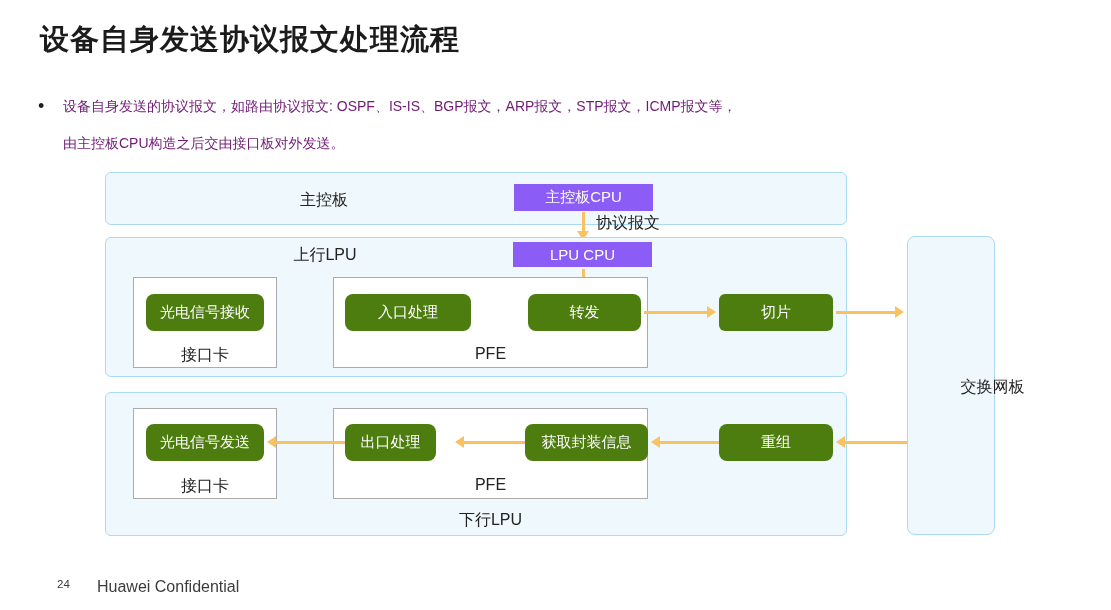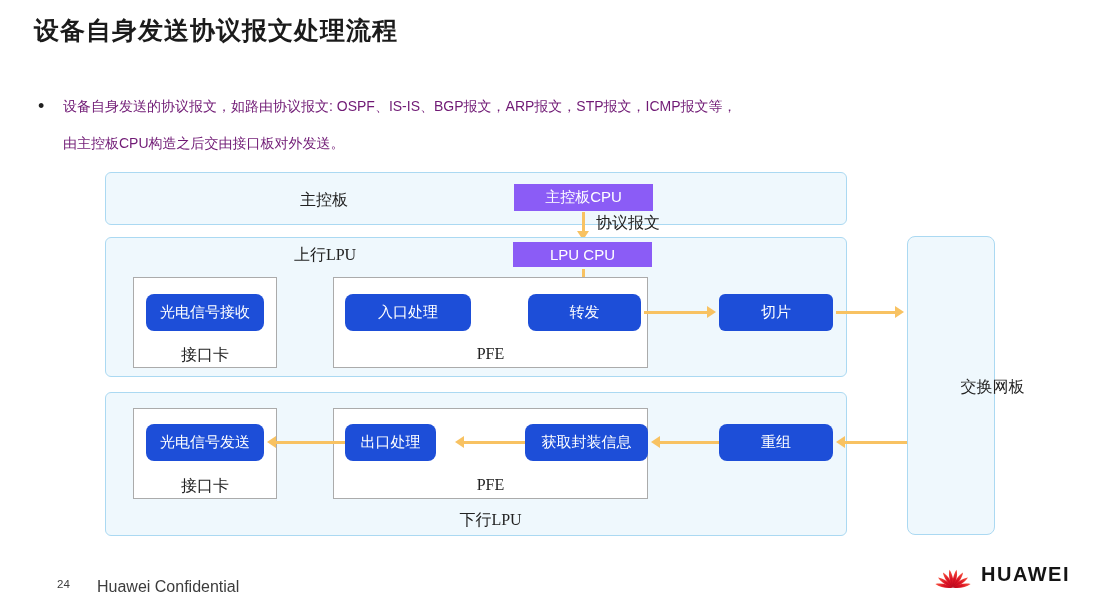--- a/index.html
+++ b/index.html
@@ -1,29 +1,29 @@
 <!DOCTYPE html>
 <html><head>
 <meta charset="utf-8">
 <style>
   html,body { margin:0; padding:0; background:#e8e8e8; }
   body { font-family:"Liberation Sans","DejaVu Sans",sans-serif; }
   .slide { position:relative; width:1111px; height:610px; background:#ffffff; overflow:hidden; }
 
-  .title { position:absolute; left:30px; top:10px; margin:4px; font-size:25px; font-weight:700;
+  .title { position:absolute; left:30px; top:10px; margin:10px; font-size:29px; font-weight:700;
            color:#1b1b1b; letter-spacing:1px; }
 
   .bullet { position:absolute; left:38px; top:88px; display:flex; }
   .bullet .dot { width:25px; font-size:18px; line-height:37px; color:#1f1f1f; }
   .bullet .btext div { font-size:14px; line-height:37px; color:#701a75; white-space:nowrap; }
 
   .panel { position:absolute; background:#eff8fd; border:1px solid #abd9f2; border-radius:6px; box-sizing:border-box; }
-  .plabel { position:absolute; font-size:16px; color:#222; text-align:center;font-family:Liberation Serif, serif; }
+  .plabel { position:absolute; font-size:16px; color:#222; text-align:center; }
   .whitebox { position:absolute; background:#ffffff; border:1px solid #ababab; box-sizing:border-box; }
-  .node { position:absolute; background:#1d4ed8; border-radius:8px; color:#ffffff; font-size:15px;
+  .node { position:absolute; background:#4d7c0f; border-radius:8px; color:#ffffff; font-size:15px;
           display:flex; align-items:center; justify-content:center; box-sizing:border-box; }
   .cpu  { position:absolute; background:#8b5cf6; color:#ffffff; font-size:15px;
           display:flex; align-items:center; justify-content:center; box-sizing:border-box; }
 
   .arh { position:absolute; height:3px; background:#f8c262; }
   .arh.r::after  { content:""; position:absolute; right:-9px; top:-5px; width:0; height:0;
                    border-left:9px solid #f8c262; border-top:6px solid transparent; border-bottom:6px solid transparent; }
   .arh.l::before { content:""; position:absolute; left:-9px; top:-5px; width:0; height:0;
                    border-right:9px solid #f8c262; border-top:6px solid transparent; border-bottom:6px solid transparent; }
   .arv { position:absolute; width:3px; background:#f8c262; }
@@ -96,36 +96,14 @@
 
     <div class="arh l" style="left:845px;top:441px;width:62px;"></div>
     <div class="arh l" style="left:660px;top:441px;width:59px;"></div>
     <div class="arh l" style="left:464px;top:441px;width:61px;"></div>
     <div class="arh l" style="left:276px;top:441px;width:69px;"></div>
   </div>
 
   <span class="footer-num">24</span>
   <span class="footer-conf">Huawei Confidential</span>
 
-  <div class="logo">
-    <svg width="38" height="29" viewBox="0 0 56 42">
-      <defs>
-        <radialGradient id="hred" cx="50%" cy="95%" r="85%">
-          <stop offset="0%" stop-color="#b70a1c"></stop>
-          <stop offset="55%" stop-color="#da1325"></stop>
-          <stop offset="100%" stop-color="#f2493c"></stop>
-        </radialGradient>
-      </defs>
-      <g fill="url(#hred)">
-        <path d="M28,40 C24.5,33 24.5,21 28,13.5 C31.5,21 31.5,33 28,40 Z" transform="rotate(-79 28 40)"></path>
-        <path d="M28,40 C24.5,33 24.5,21 28,13.5 C31.5,21 31.5,33 28,40 Z" transform="rotate(-56.5 28 40)"></path>
-        <path d="M28,40 C24.5,33 24.5,21 28,13.5 C31.5,21 31.5,33 28,40 Z" transform="rotate(-34 28 40)"></path>
-        <path d="M28,40 C24.5,33 24.5,21 28,13.5 C31.5,21 31.5,33 28,40 Z" transform="rotate(-11.5 28 40)"></path>
-        <path d="M28,40 C24.5,33 24.5,21 28,13.5 C31.5,21 31.5,33 28,40 Z" transform="rotate(11.5 28 40)"></path>
-        <path d="M28,40 C24.5,33 24.5,21 28,13.5 C31.5,21 31.5,33 28,40 Z" transform="rotate(34 28 40)"></path>
-        <path d="M28,40 C24.5,33 24.5,21 28,13.5 C31.5,21 31.5,33 28,40 Z" transform="rotate(56.5 28 40)"></path>
-        <path d="M28,40 C24.5,33 24.5,21 28,13.5 C31.5,21 31.5,33 28,40 Z" transform="rotate(79 28 40)"></path>
-      </g>
-    </svg>
-    <span class="wordmark">HUAWEI</span>
-  </div>
 
 </div>
 
 </body></html>

